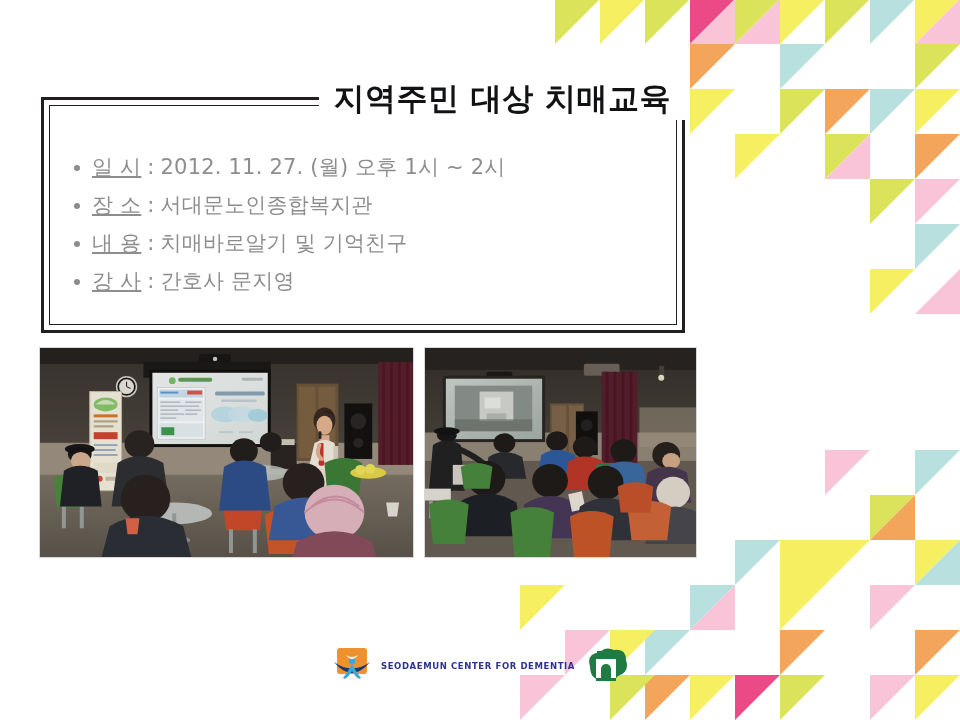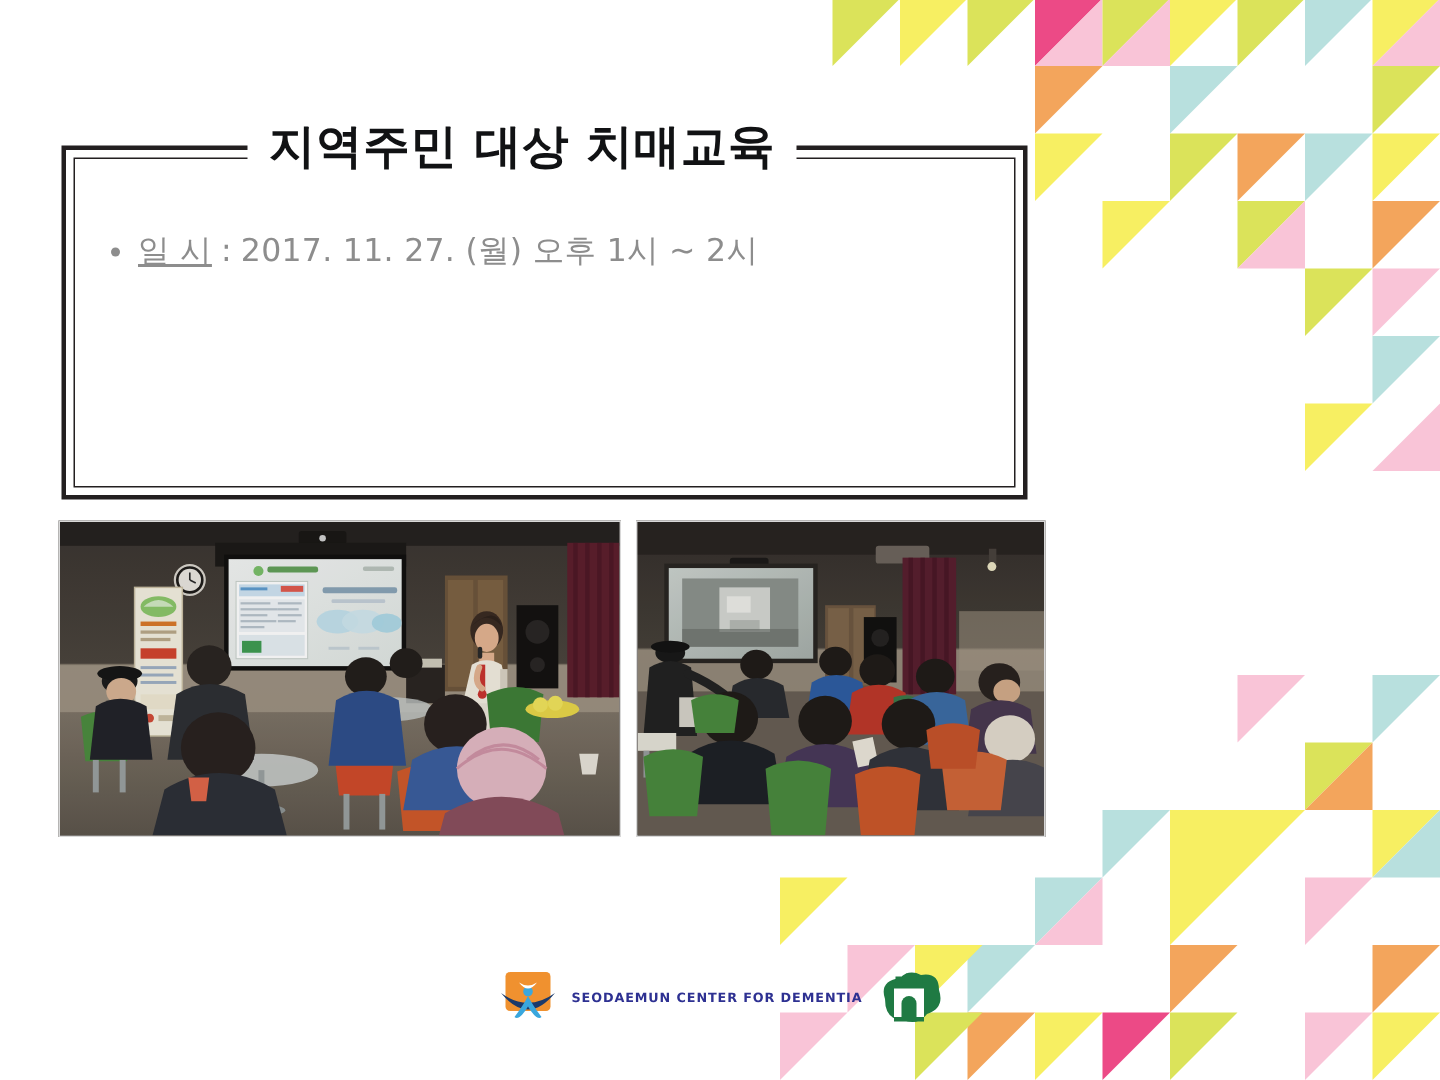--- a/index.html
+++ b/index.html
@@ -20,22 +20,22 @@
     box-sizing:border-box;
     border:3px solid #231f20;
     background:#fff;
   }
   #info-box-inner{
     position:absolute;left:5px;top:5px;right:5px;bottom:5px;
     border:1.5px solid #231f20;
     box-sizing:border-box;
   }
   #title-wrap{
-    position:absolute;left:26px;top:76px;width:644px;height:44px;
-    display:flex;align-items:center;justify-content:center;
+    position:absolute;left:41px;top:76px;width:644px;height:44px;
+    display:flex;align-items:center;justify-content:flex-end;
   }
   #slide-title{
     background:#fff;padding:0 14px;
     font-family:"DejaVu Sans","Liberation Sans",sans-serif;
     font-size:31px;font-weight:bold;color:#111214;
     letter-spacing:0.5px;line-height:44px;white-space:nowrap;
   }
 
   #bullet-list{
     position:absolute;left:70px;top:148px;width:600px;
@@ -153,21 +153,30 @@
   <div id="info-box">
     <div id="info-box-inner"></div>
   </div>
 
   <div id="title-wrap">
     <div id="slide-title">지역주민 대상 치매교육</div>
   </div>
 
   <ul id="bullet-list">
     <li>
-      <span class="lbl">일 시</span><span class="sep">:</span><span class="val">2017. 11. 27. (월) 오후 1시 ~ 2시</span>
+      <span class="lbl">일 시</span><span class="sep">:</span><span class="val">2012. 11. 27. (월) 오후 1시 ~ 2시</span>
+    </li>
+    <li>
+      <span class="lbl">장 소</span><span class="sep">:</span><span class="val">서대문노인종합복지관</span>
+    </li>
+    <li>
+      <span class="lbl">내 용</span><span class="sep">:</span><span class="val">치매바로알기 및 기억친구</span>
+    </li>
+    <li>
+      <span class="lbl">강 사</span><span class="sep">:</span><span class="val">간호사 문지영</span>
     </li>
   </ul>
 
   <div class="photo" id="photo-left" title="강사가 스크린 앞에서 치매 교육을 진행하고 주민들이 앉아서 듣는 모습">
     <svg viewBox="0 0 375 211" preserveAspectRatio="none" aria-hidden="true">
       <defs>
         <linearGradient id="wallA" x1="0" y1="0" x2="0" y2="1">
           <stop offset="0%" stop-color="#3a3531"></stop>
             <stop offset="45%" stop-color="#4b443d"></stop>
           <stop offset="46%" stop-color="#a39786"></stop>

